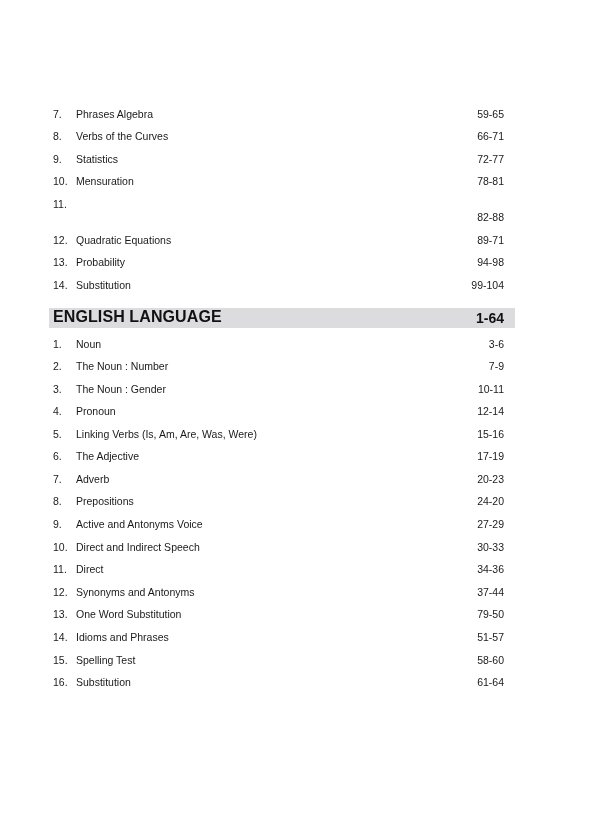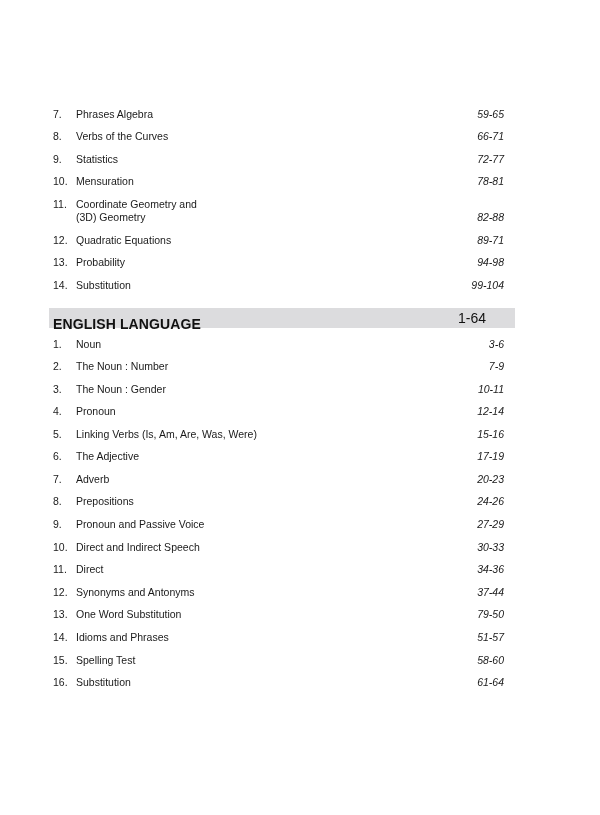--- a/index.html
+++ b/index.html
@@ -36,48 +36,47 @@
   .row .title {
     position: absolute;
     left: 23px;
     top: 0;
     white-space: pre-line;
   }
   .row .pages {
     position: absolute;
     right: 0;
     text-align: left;
-    font-style: italic;
   }
   .section-bar {
     position: absolute;
     left: 49px;
     top: 308px;
     width: 466px;
     height: 20px;
     background: #dcdcde;
   }
   .section-bar .sec-title {
     position: absolute;
     left: 4px;
-    top: 8px;
+    top: 1px;
+    font-size: 16px;
+    font-weight: bold;
+    line-height: 16px;
+    color: #111;
+    letter-spacing: 0.1px;
+  }
+  .section-bar .sec-pages {
+    position: absolute;
+    right: 11px;
+    top: 2px;
     font-size: 14px;
     font-weight: bold;
     line-height: 16px;
     color: #111;
-    letter-spacing: 0.1px;
-  }
-  .section-bar .sec-pages {
-    position: absolute;
-    right: 29px;
-    top: 2px;
-    font-size: 14px;
-    font-weight: normal;
-    line-height: 16px;
-    color: #111;
   }
 </style>
 </head>
 <body>
 
 <div class="toc">
 
   <div class="row" style="top:108px">
     <span class="num">7.</span>
     <span class="title">Phrases Algebra</span>
@@ -93,22 +92,20 @@
     <span class="title">Statistics</span>
     <span class="pages">72-77</span>
   </div>
   <div class="row" style="top:175px">
     <span class="num">10.</span>
     <span class="title">Mensuration</span>
     <span class="pages">78-81</span>
   </div>
   <div class="row" style="top:198px; height:26px">
     <span class="num">11.</span>
-    <span class="title">Coordinate Geometry and
-(3D) Geometry</span>
     <span class="pages" style="top:13px">82-88</span>
   </div>
   <div class="row" style="top:234px">
     <span class="num">12.</span>
     <span class="title">Quadratic Equations</span>
     <span class="pages">89-71</span>
   </div>
   <div class="row" style="top:256px">
     <span class="num">13.</span>
     <span class="title">Probability</span>
@@ -156,25 +153,25 @@
     <span class="pages">17-19</span>
   </div>
   <div class="row" style="top:473px">
     <span class="num">7.</span>
     <span class="title">Adverb</span>
     <span class="pages">20-23</span>
   </div>
   <div class="row" style="top:495px">
     <span class="num">8.</span>
     <span class="title">Prepositions</span>
-    <span class="pages">24-26</span>
+    <span class="pages">24-20</span>
   </div>
   <div class="row" style="top:518px">
     <span class="num">9.</span>
-    <span class="title">Pronoun and Passive Voice</span>
+    <span class="title">Active and Antonyms Voice</span>
     <span class="pages">27-29</span>
   </div>
   <div class="row" style="top:541px">
     <span class="num">10.</span>
     <span class="title">Direct and Indirect Speech</span>
     <span class="pages">30-33</span>
   </div>
   <div class="row" style="top:563px">
     <span class="num">11.</span>
     <span class="title">Direct</span>

